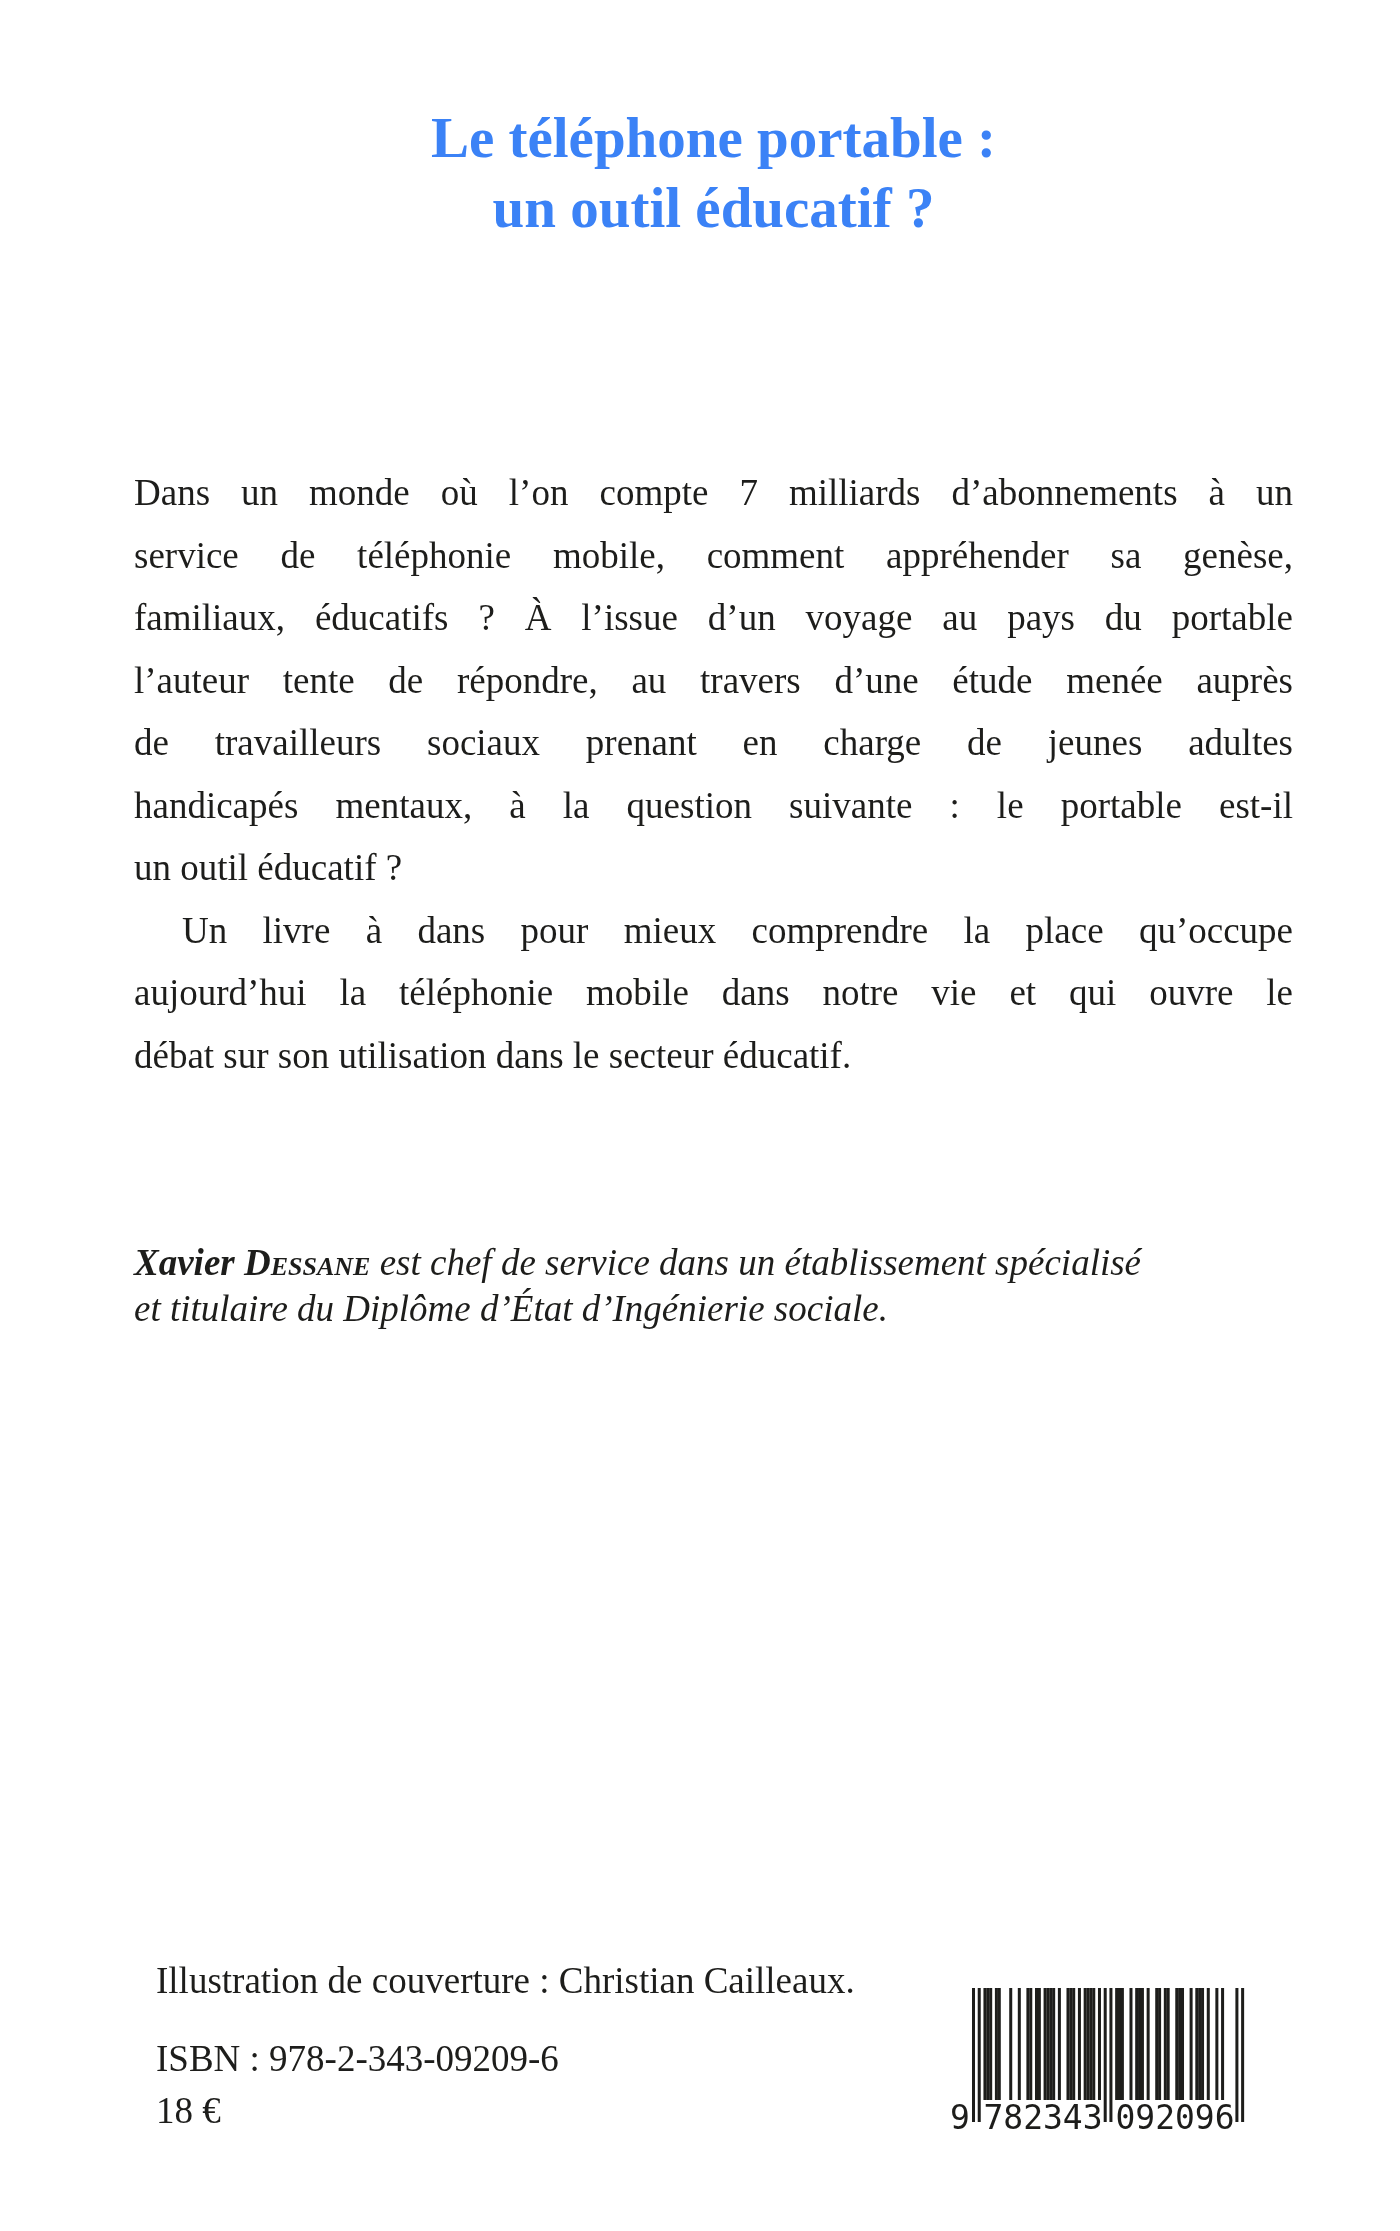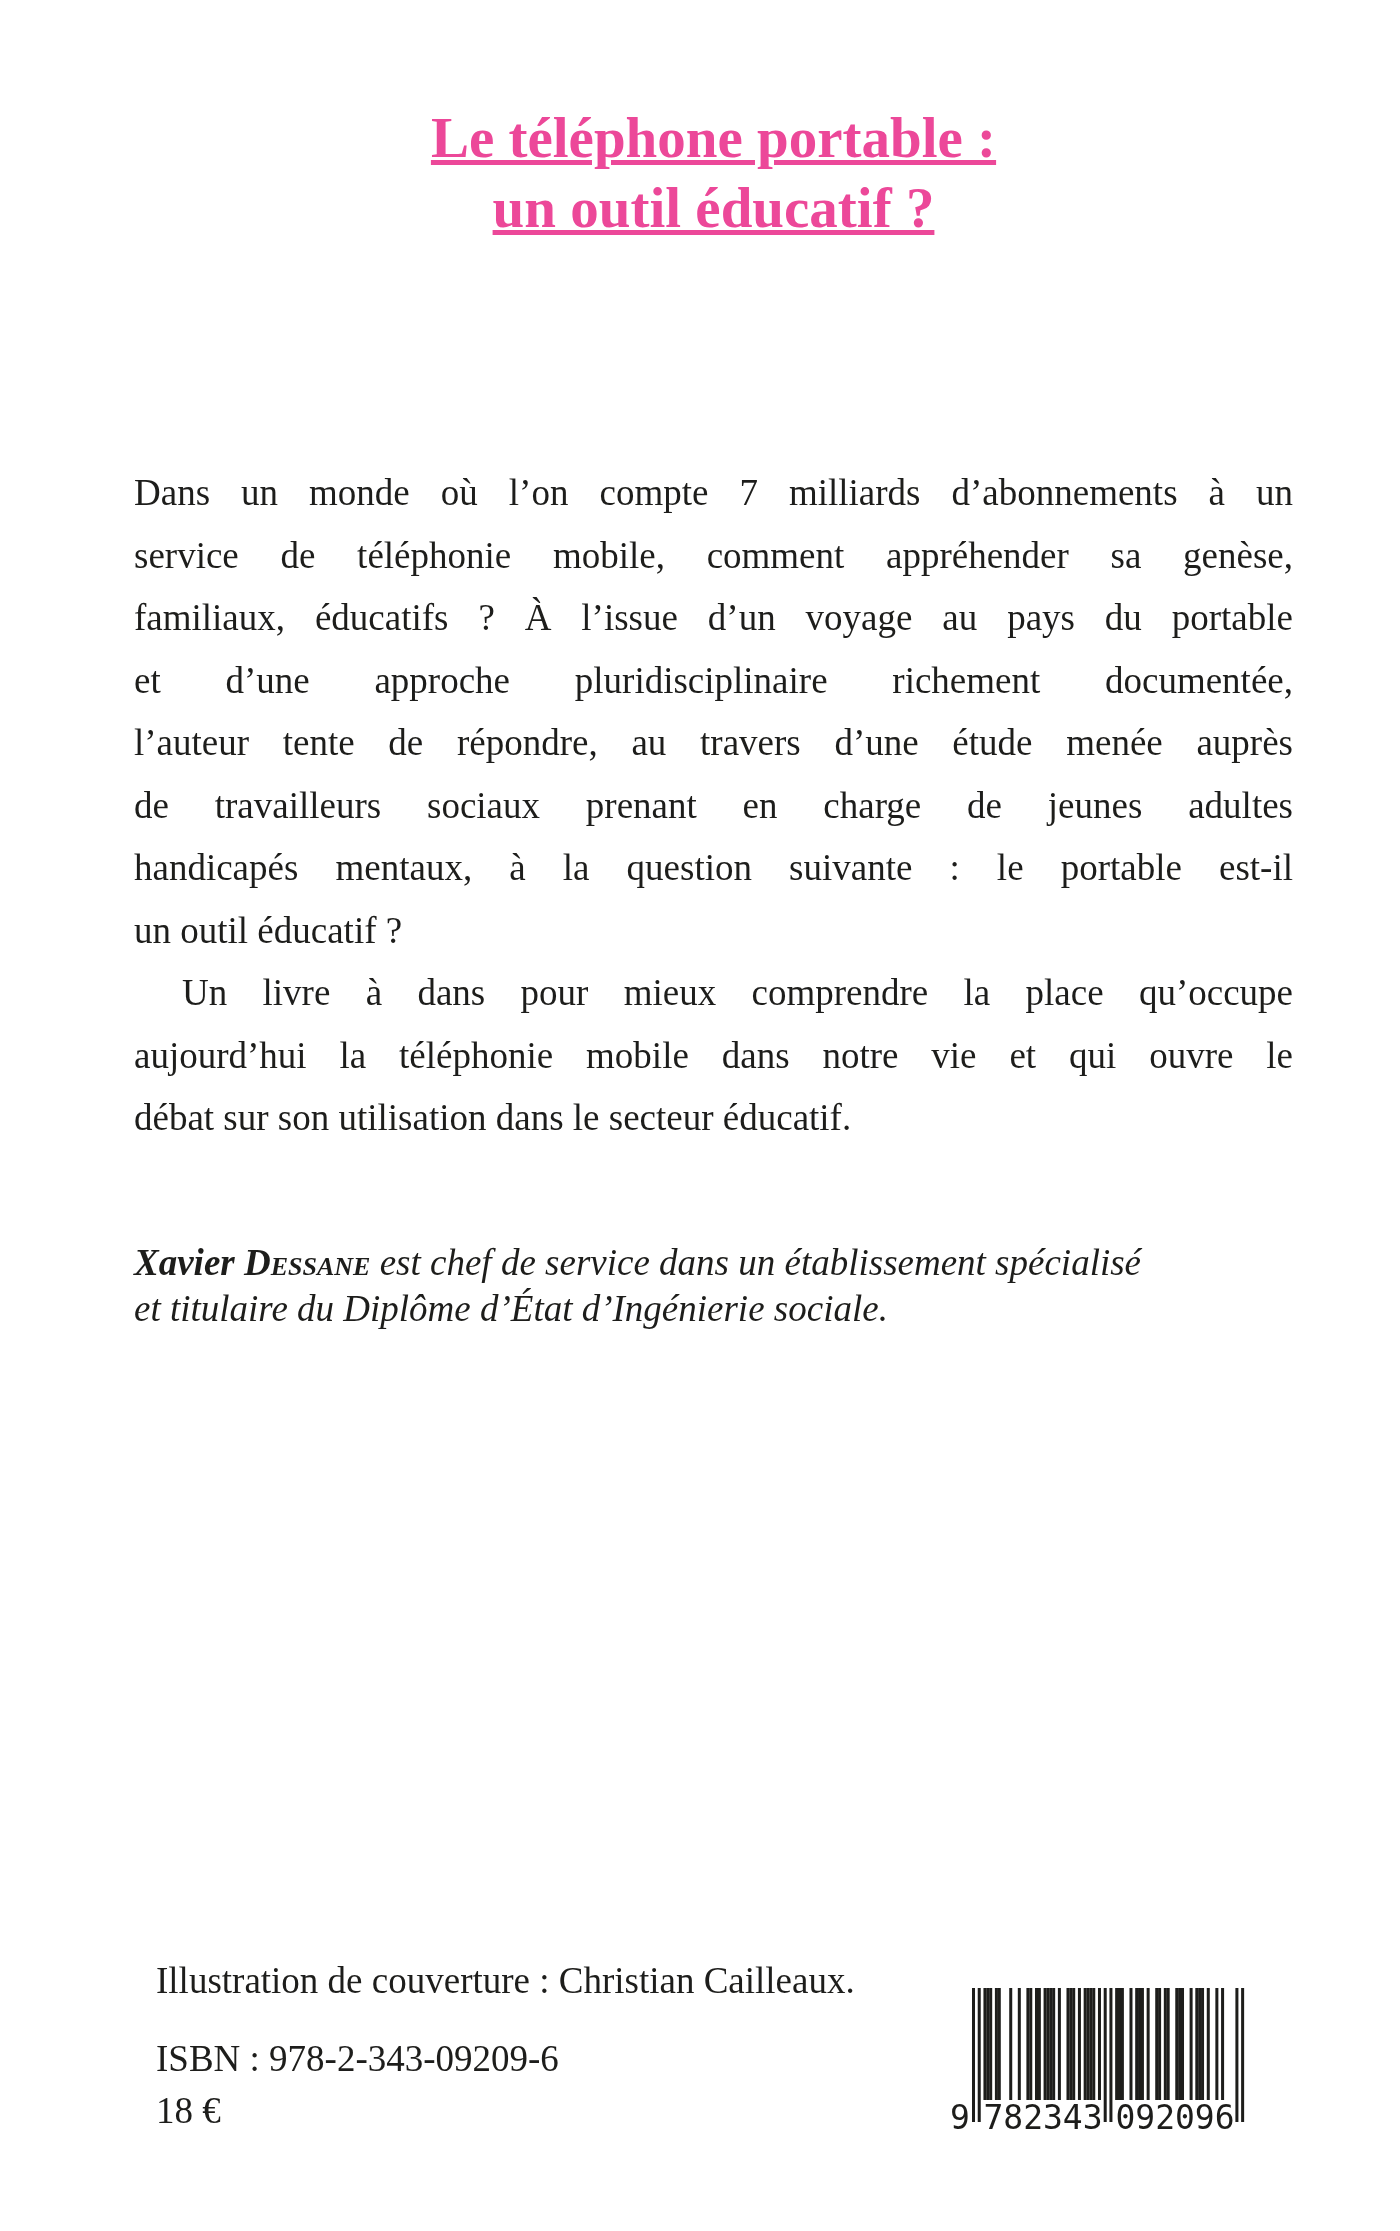--- a/index.html
+++ b/index.html
@@ -47,30 +47,29 @@
   #barcode svg{display:block;}
   .bc-digits{
     font-family:"DejaVu Sans Mono", monospace;
     font-size:33px;
     fill:#1d1d1b;
   }
 </style>
 </head>
 <body style="background: rgb(255, 255, 255); color: rgb(29, 29, 27);">
 
-<div class="abs" id="title" style="color: #ec4899; text-decoration: underline;">
+<div class="abs" id="title" style="color: #3b82f6;">
   <div>Le téléphone portable :</div>
   <div>un outil éducatif ?</div>
 </div>
 
 <div class="abs" id="synopsis">
     <div class="syn-line">Dans un monde où l’on compte 7 milliards d’abonnements à un</div>
     <div class="syn-line">service de téléphonie mobile, comment appréhender sa genèse,</div>
     <div class="syn-line">familiaux, éducatifs ? À l’issue d’un voyage au pays du portable</div>
-    <div class="syn-line">et d’une approche pluridisciplinaire richement documentée,</div>
     <div class="syn-line">l’auteur tente de répondre, au travers d’une étude menée auprès</div>
     <div class="syn-line">de travailleurs sociaux prenant en charge de jeunes adultes</div>
     <div class="syn-line">handicapés mentaux, à la question suivante : le portable est-il</div>
     <div class="syn-line last">un outil éducatif ?</div>
     <div class="syn-line indent">Un livre à dans pour mieux comprendre la place qu’occupe</div>
     <div class="syn-line">aujourd’hui la téléphonie mobile dans notre vie et qui ouvre le</div>
     <div class="syn-line last">débat sur son utilisation dans le secteur éducatif.</div>
   </div>
 
 <div class="abs" id="author-note">

